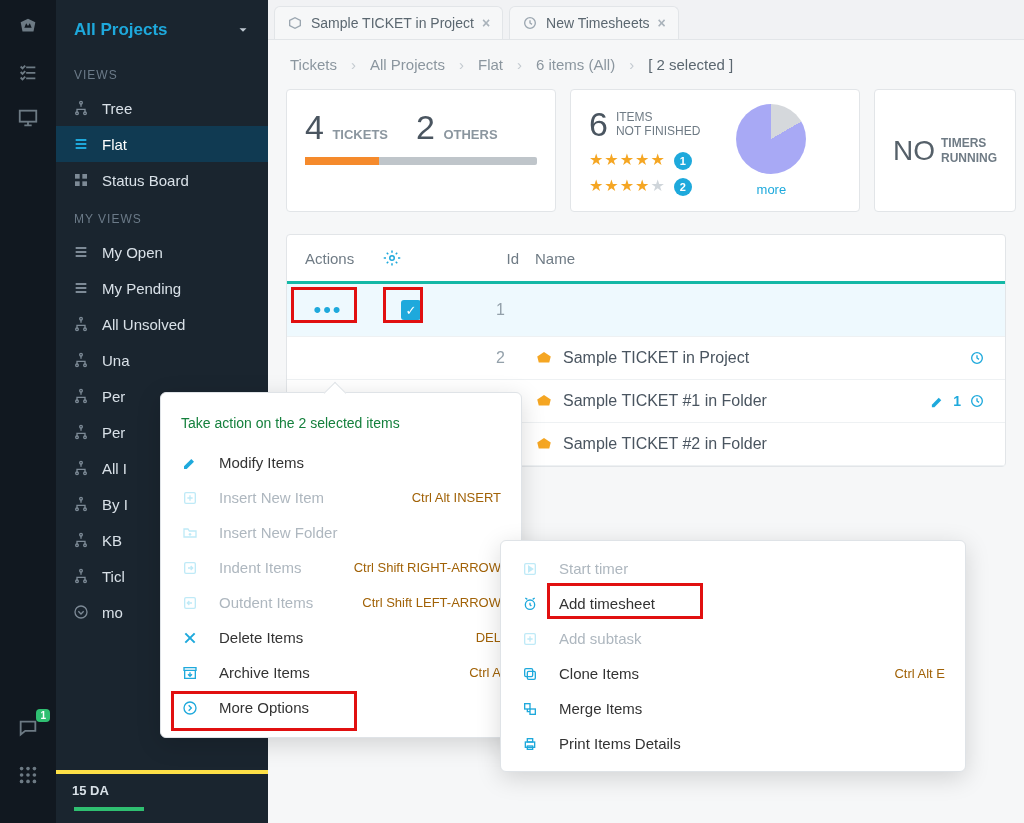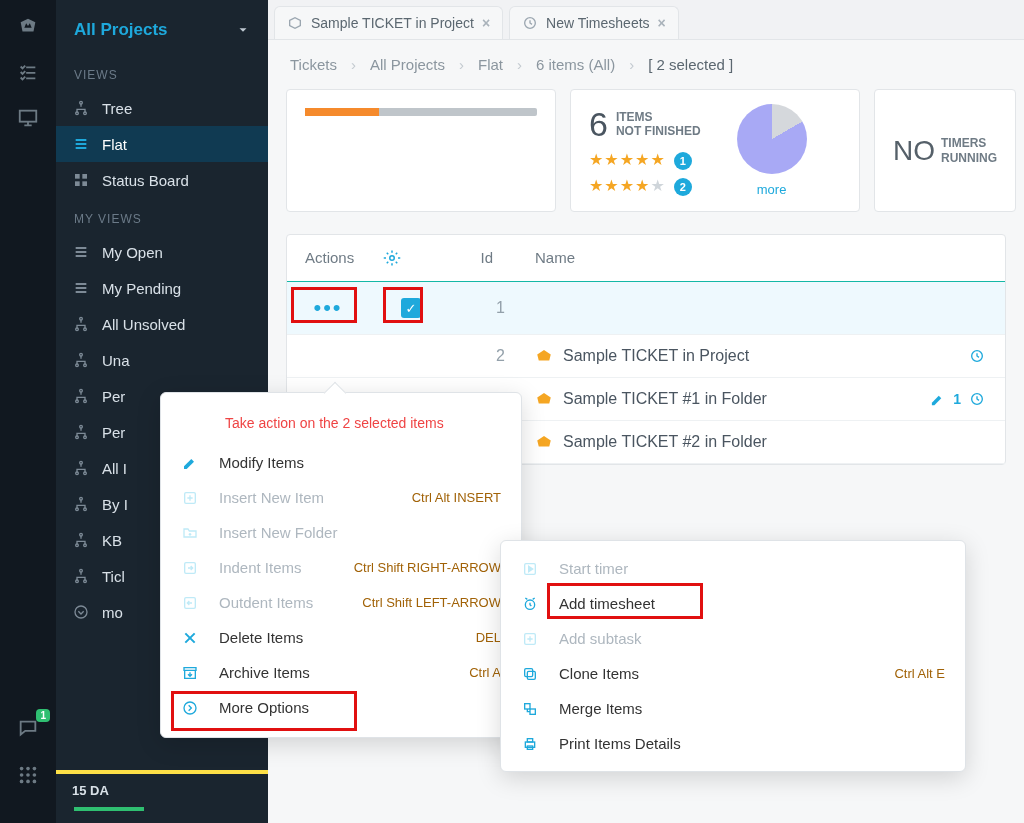--- a/index.html
+++ b/index.html
@@ -42,54 +42,54 @@
   .card{ background:#fff; border:1px solid #e2e5e8; border-radius:4px; padding:14px 18px; display:flex; align-items:center;}
   .card1{ flex:0 0 270px; flex-direction:column; align-items:stretch; gap:10px; padding:18px 18px 16px 18px;}
   .big-row{ display:flex; align-items:flex-end; gap:28px;}
   .big{ font-size:34px; font-weight:400; color:#4a5560;}
   .big-sub{ font-size:13px; color:#8b969f; font-weight:600; margin-left:4px;}
   .pbar{ height:8px; width:100%; background:#bfc5ca; border-radius:2px; position:relative;}
   .pbar .fill{ position:absolute; left:0; top:0; bottom:0; width:32%; background:#f58a2c;}
   .card2{ flex:0 0 290px; gap:18px;}
   .items-col{ display:flex; flex-direction:column; gap:6px;}
   .items-top{ display:flex; align-items:center; gap:8px;}
-  .mini-label{ font-size:12px; font-weight:700; color:#6f7b85; line-height:1.1;}
+  .mini-label{ font-size:12px; font-weight:400; color:#6f7b85; line-height:1.1;}
   .stars{ color:#f5a623; font-size:16px; letter-spacing:1px;}
   .stars .grey{ color:#cfd5da;}
   .count-badge{ background:#1ea9dc; color:#fff; width:18px; height:18px; border-radius:50%; display:inline-flex; align-items:center; justify-content:center; font-size:11px; font-weight:700; margin-left:8px;}
   .pie{ width:70px; height:70px; border-radius:50%; background: conic-gradient(#d5d8dc 0 60deg, #a8a9f5 60deg 360deg);}
   .more-link{ color:#1ea9dc; font-size:13px; text-align:center; margin-top:4px;}
   .card3{ flex:1; }
   .no-text{ font-size:28px; font-weight:400; color:#556069;}
   .timers-label{ font-size:12px; font-weight:700; color:#6f7b85; line-height:1.2; margin-left:6px;}
   
   .tbl-wrap{ margin:0 18px; background:#fff; border:1px solid #e2e5e8; border-radius:4px; position:relative;}
-  .tbl-head{ display:flex; padding:14px 10px; border-bottom:1px solid #14b8a6; color:#6f7b85; font-size:15px;}
+  .tbl-head{ display:flex; align-items:center; padding:14px 10px; border-bottom:3px solid #14b8a6; color:#6f7b85; font-size:15px;}
   .col-actions{ width:86px; padding-left:8px;}
   .col-gear{ width:56px; text-align:center;}
-  .col-id{ width:96px; text-align:right; padding-right:42px;}
+  .col-id{ width:96px; text-align:right; padding-right:16px;}
   .col-name{ flex:1;}
   .gear{ color:#1ea9dc;}
   .tbl-row{ display:flex; align-items:center; padding:12px 10px; border-bottom:1px solid #eef1f3; color:#4a5560;}
   .tbl-row.selected{ background:#eef9fe;}
   .row-act{ width:86px; display:flex; padding-left:6px;}
   .dots-btn{ width:50px; height:28px; display:flex; align-items:center; justify-content:center; color:#1ea9dc; font-size:22px; letter-spacing:2px; cursor:pointer;}
   .row-chk{ width:56px; display:flex; justify-content:center;}
   .chkbox{ width:20px; height:20px; background:#1ea9dc; border-radius:3px; display:flex; align-items:center; justify-content:center; color:#fff; font-size:13px;}
   .row-id{ width:96px; text-align:right; padding-right:30px; color:#93a0aa;}
   .row-name{ flex:1; display:flex; align-items:center; gap:10px;}
   .row-name .tkt-icn{ color:#f5a623;}
   .row-extra{ display:flex; align-items:center; gap:8px; padding-right:10px; color:#1ea9dc; font-size:14px; font-weight:600;}
   .pencil{ color:#1ea9dc;}
   
   .hl{ border:3px solid #e11010; position:absolute; pointer-events:none;}
   
   .popover{ position:absolute; background:#fff; border:1px solid #dfe3e7; border-radius:6px; box-shadow:0 6px 24px rgba(0,0,0,0.15); z-index:50;}
   .pop1{ left:160px; top:392px; width:362px; padding:14px 0 12px 0;}
-  .pop1 .pop-title{ color:#ef4444; font-size:14px; padding:8px 20px 14px 20px;margin-left:44px;}
+  .pop1 .pop-title{ color:#15803d; font-size:14px; padding:8px 20px 14px 20px;}
   .menu-item{ display:flex; align-items:center; gap:20px; padding:9px 20px; font-size:15px; cursor:pointer;}
   .menu-item .mi-icn{ width:18px; color:#1ea9dc; display:flex; justify-content:center;}
   .menu-item.disabled{ color:#aeb7bf;}
   .menu-item.disabled .mi-icn{ color:#bfeaf7; }
   .menu-item .kb{ margin-left:auto; color:#a16207; font-size:13px;}
   .pop-arrow{ position:absolute; top:-8px; left:166px; width:16px; height:16px; background:#fff; border-left:1px solid #dfe3e7; border-top:1px solid #dfe3e7; transform:rotate(45deg);}
   .pop2{ left:500px; top:540px; width:466px; padding:10px 0;}
   
   svg{ display:block; }
 </style>
@@ -336,20 +336,24 @@
       <span class="sep">›</span>
       <span>Flat</span>
       <span class="sep">›</span>
       <span>6 items (All)</span>
       <span class="sep">›</span>
       <span class="strong">[ 2 selected ]</span>
     </div>
 
     <div class="cards">
       <div class="card card1">
+        <div class="big-row">
+          <div><span class="big">4</span> <span class="big-sub">TICKETS</span></div>
+          <div><span class="big">2</span> <span class="big-sub">OTHERS</span></div>
+        </div>
         <div class="pbar">
             <div class="fill"></div>
           </div>
       </div>
 
       <div class="card card2">
         <div class="items-col">
           <div class="items-top">
             <span class="big">6</span>
             <div>

